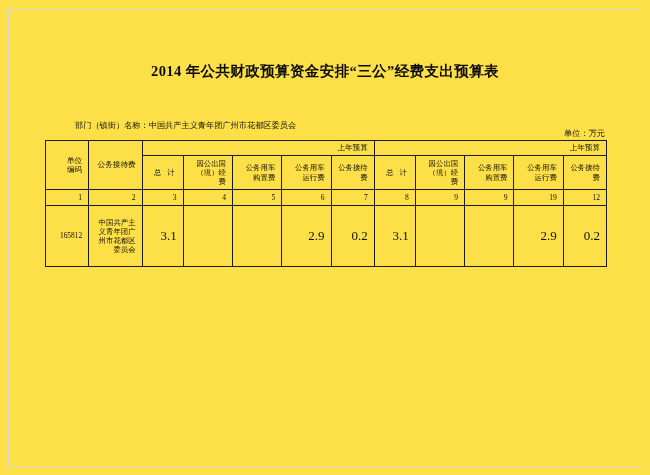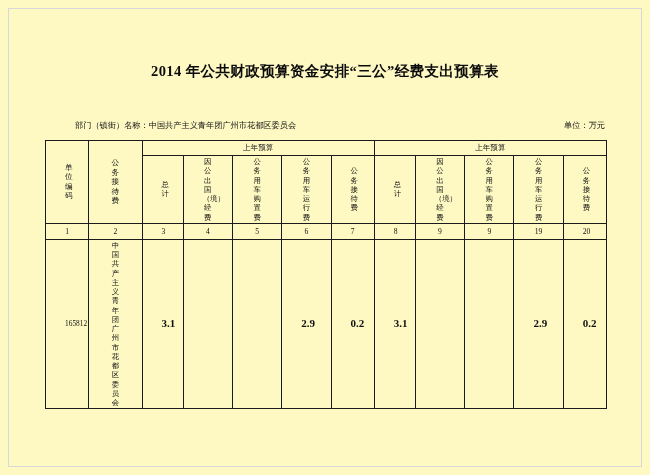--- a/index.html
+++ b/index.html
@@ -11,21 +11,21 @@
     height: 475px;
     background: #ffffff;
     font-family: "Liberation Serif", "DejaVu Serif", serif;
     color: #111;
     overflow: hidden;
   }
   .page {
     position: relative;
     width: 650px;
     height: 475px;
-    background: #fef9c3;
+    background: #fde047;
     box-sizing: border-box;
   }
   .scan-border {
     position: absolute;
     left: 8px;
     top: 8px;
     right: 8px;
     bottom: 8px;
     border: 1px solid #d8d8d8;
     box-sizing: border-box;
@@ -52,38 +52,38 @@
   .meta-left {
     position: absolute;
     left: 0;
     top: 0;
     white-space: nowrap;
     padding-left: 30px;
   }
   .meta-unit {
     position: absolute;
     right: 0;
-    top: 0;
+    top: 8px;
     white-space: nowrap;
     font-family: Liberation Serif, serif;
   }
   table.budget {
     position: absolute;
     top: 140px;
     left: 45px;
     width: 562px;
     border-collapse: collapse;
     table-layout: fixed;
     font-size: 7.4px;
   }
   table.budget td {
     border: 1px solid #1b1b1b;
-    text-align: center;
+    text-align: right;
     vertical-align: middle;
-    padding: 1px 19px;
+    padding: 1px 6px;
     line-height: 1.25;
     color: #101010;
   }
   .grp-head {
     height: 15px;
     font-size: 7.6px;
   }
   .col-head {
     height: 34px;
   }
@@ -97,22 +97,21 @@
   .cell-left {
     text-align: left;
     padding-left: 3px;
     line-height: 1.45;
   }
   .spaced {
     letter-spacing: 2px;
     font-family: Liberation Serif, serif;
   }
   .val {
-    font-size: 11px;
-    font-weight: bold;
+    font-size: 13px;
   }
 </style>
 </head>
 <body>
 
 <div class="page">
   <div class="scan-border"></div>
 
   <div class="doc-title">2014 年公共财政预算资金安排“三公”经费支出预算表</div>
 
@@ -163,21 +162,21 @@
         <td>2</td>
         <td>3</td>
         <td>4</td>
         <td>5</td>
         <td>6</td>
         <td>7</td>
         <td>8</td>
         <td>9</td>
         <td>9</td>
         <td>19</td>
-        <td>20</td>
+        <td>12</td>
       </tr>
       <tr class="data-row">
         <td>165812</td>
         <td class="cell-left">中国共产主义青年团广州市花都区委员会</td>
         <td class="val">3.1</td>
         <td class="val"></td>
         <td class="val"></td>
         <td class="val">2.9</td>
         <td class="val">0.2</td>
         <td class="val">3.1</td>

